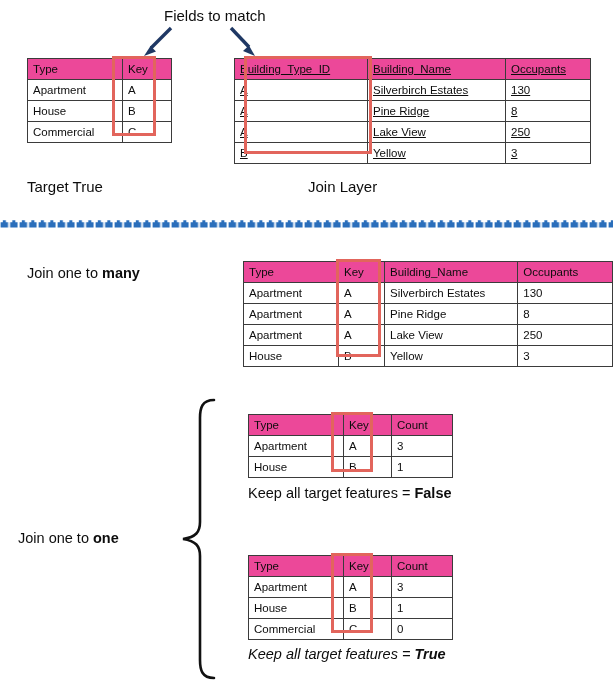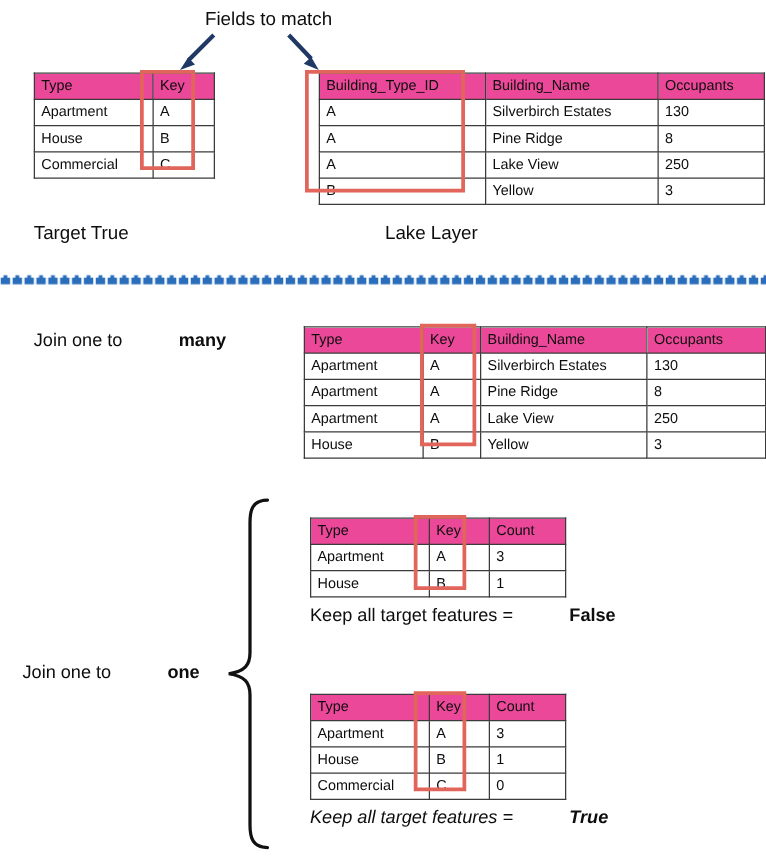--- a/index.html
+++ b/index.html
@@ -48,21 +48,21 @@
     background: transparent;
   }
 
   
   .lbl {
     font-size: 14.5px;
     line-height: 18px;
     white-space: nowrap;
     color: #0d0d0d;
   }
-  .lbl b { font-weight: bold; margin-left: 41px; }
+  .lbl b { font-weight: bold; }
   .title {
     font-size: 15px;
     line-height: 19px;
     white-space: nowrap;
   }
 
   
   #divider {
     left: 0;
     top: 219px;
@@ -108,21 +108,21 @@
       </tr>
       <tr>
         <td>Commercial</td>
         <td>C</td>
       </tr>
     </tbody>
   </table>
 </div>
 <div class="redbox" style="left:112px; top:56px; width:44px; height:80px;"></div>
 
-<div class="abs" style="left:255px; top:58px;">
+<div class="abs" style="left:234px; top:58px;text-decoration:underline;">
   <table class="jt">
     <thead>
       <tr>
         <th style="width:122px;">Building_Type_ID</th>
         <th style="width:127px;">Building_Name</th>
         <th style="width:74px;">Occupants</th>
       </tr>
     </thead>
     <tbody>
       <tr>
@@ -144,21 +144,21 @@
         <td>B</td>
         <td>Yellow</td>
         <td>3</td>
       </tr>
     </tbody>
   </table>
 </div>
 <div class="redbox" style="left:244px; top:56px; width:128px; height:98px;"></div>
 
 <div class="abs title" style="left:27px; top:177px;">Target True</div>
-<div class="abs title" style="left:308px; top:177px;">Lake Layer</div>
+<div class="abs title" style="left:308px; top:177px;">Join Layer</div>
 
 <svg id="divider" class="abs" viewBox="0 0 613 11" preserveAspectRatio="none">
   <defs>
     <pattern id="stitch" x="0" y="0" width="9.5" height="11" patternUnits="userSpaceOnUse">
       <path d="M0.6,3.2 L2.8,3.2 L2.8,1.2 L5.9,1.2 L5.9,3.2 L8.1,3.2 L8.1,8.4 L0.6,8.4 Z" fill="#2a6ebb"></path>
     </pattern>
   </defs>
   <rect x="0" y="0" width="613" height="11" fill="url(#stitch)"></rect>
 </svg>
 

